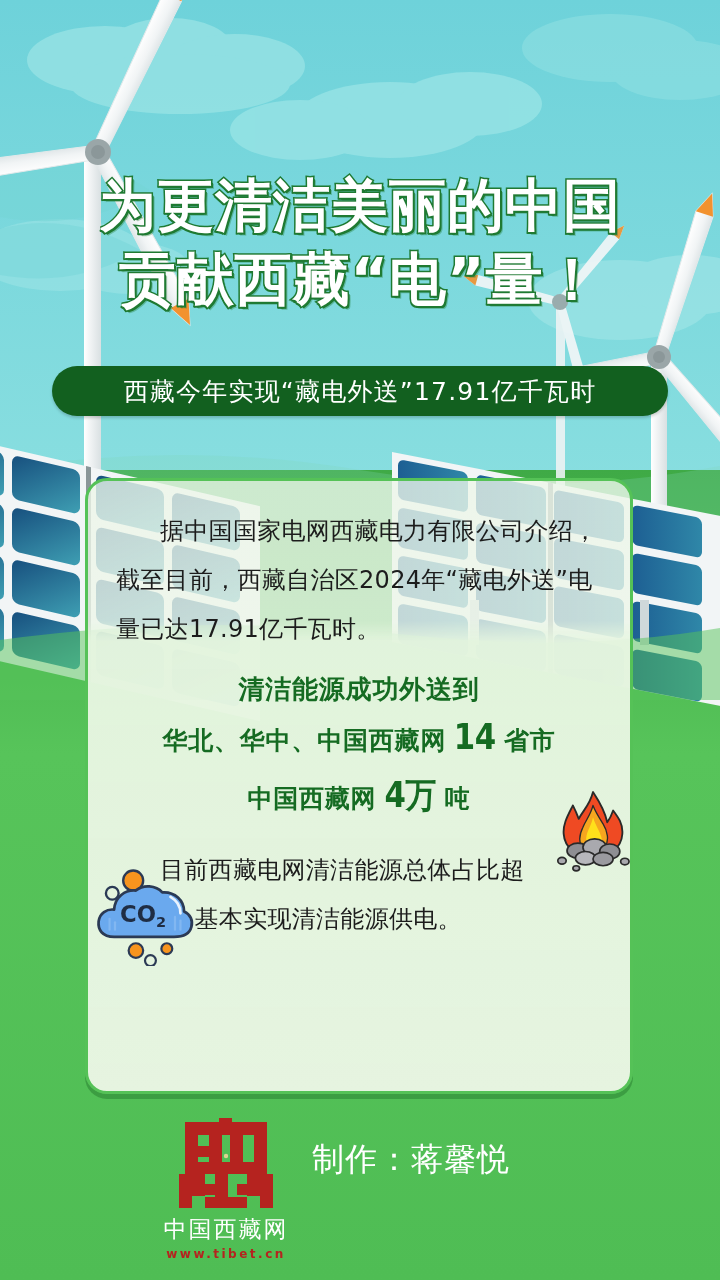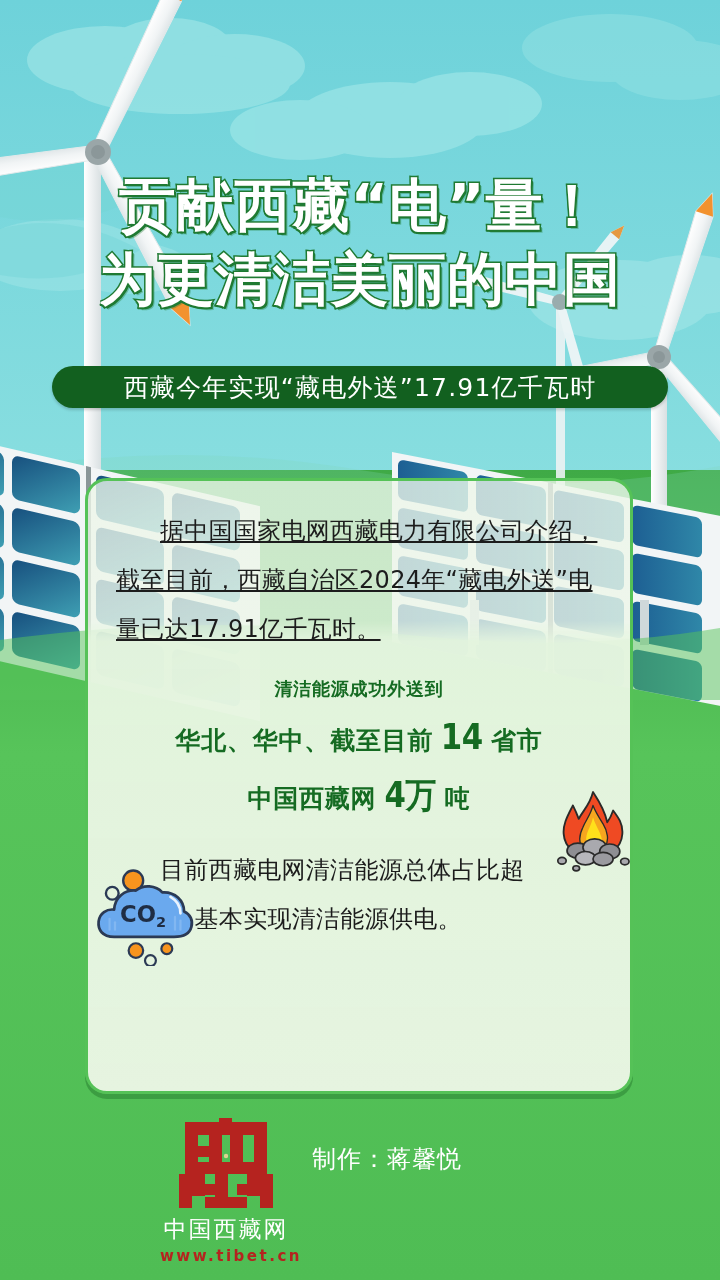--- a/index.html
+++ b/index.html
@@ -34,21 +34,21 @@
     text-shadow:
        2px 2px 0 #1f7a32,
       -1px 2px 0 #1f7a32,
        3px 3px 0 rgba(31,122,50,.35);
     white-space:nowrap;
   }
 
   
   .subtitle-pill {
     position:absolute; left:52px; top:366px;
-    width:616px; height:42px;
+    width:616px; height:50px;
     background:#12601f;
     border-radius:25px;
     display:flex; align-items:center; justify-content:center;
     z-index:25;
     box-shadow:0 2px 3px rgba(0,0,0,.18);
   }
   .subtitle-pill span {
     color:#ffffff;
     font-size:25px;
     letter-spacing:1.2px;
@@ -73,26 +73,25 @@
   }
   .card-inner { position:relative; width:100%; height:100%; padding:26px 28px 0 28px; }
 
   .intro {
     color:#1c1c1c;
     font-size:24px;
     line-height:49px;
     text-indent:44px;
     letter-spacing:.3px;
     font-family:"DejaVu Sans","Liberation Sans",sans-serif;
-    text-decoration:underline;
   }
 
   .stats { margin-top:14px; text-align:center; }
   .stats-head {
-    color:#156b22; font-weight:bold; font-size:18px;
+    color:#156b22; font-weight:bold; font-size:26px;
     letter-spacing:.8px; line-height:42px;
     font-family:"DejaVu Sans","Liberation Sans",sans-serif;
   }
   .stat-row {
     color:#156b22; font-weight:bold; font-size:25px;
     letter-spacing:.8px; line-height:54px;
     white-space:nowrap;
     font-family:"DejaVu Sans","Liberation Sans",sans-serif;
   }
   .big {
@@ -122,26 +121,26 @@
 
   
   .footer { position:absolute; left:0; top:1100px; width:720px; height:180px; z-index:30; }
   .logo-wrap { position:absolute; left:160px; top:18px; width:132px; text-align:center; }
   .logo-mark { width:110px; height:94px; margin:0 auto; display:block; }
   .logo-cn {
     color:#ffffff; font-size:23px; letter-spacing:2px; margin-top:2px;
     font-family:"DejaVu Sans","Liberation Sans",sans-serif;
   }
   .logo-url {
-    color:#b5231f; font-size:15px; font-weight:bold; letter-spacing:2.5px; margin-top:2px;
+    color:#b5231f; font-size:12px; font-weight:bold; letter-spacing:2.5px; margin-top:2px;
     font-family:"DejaVu Sans","Liberation Sans",sans-serif;
   }
   .credits { position:absolute; left:312px; top:36px; }
   .credit-line {
-    color:#ffffff; font-size:24px; line-height:46px; letter-spacing:1px;
+    color:#ffffff; font-size:32px; line-height:46px; letter-spacing:1px;
     font-family:"DejaVu Sans","Liberation Sans",sans-serif;
   }
 </style>
 </head>
 <body>
 
 <div class="poster">
 
   <div class="bg-art">
     <svg class="bg-svg" width="720" height="1280" viewBox="0 0 720 1280">
@@ -321,38 +320,38 @@
           <rect x="470" y="600" width="9" height="45" fill="#cfd8da"></rect>
           <rect x="640" y="600" width="9" height="45" fill="#cfd8da"></rect>
         </g>
 
         <path d="M0,640 Q200,612 420,636 Q580,652 720,628 L720,700 L0,700 Z" fill="#55c45a" opacity=".5"></path>
       </g>
     </svg>
   </div>
 
   <div class="title-block">
+    <div class="title-line">为更清洁美丽的中国</div>
     <div class="title-line">贡献西藏“电”量！</div>
-    <div class="title-line">为更清洁美丽的中国</div>
   </div>
 
   <div class="subtitle-pill">
     <span>西藏今年实现“藏电外送”17.91亿千瓦时</span>
   </div>
 
   <div class="card">
     <div class="card-inner">
 
       <p class="intro">据中国国家电网西藏电力有限公司介绍，截至目前，西藏自治区2024年“藏电外送”电量已达17.91亿千瓦时。</p>
 
       <div class="stats">
         <div class="stats-head">清洁能源成功外送到</div>
 
         <div class="stat-row">
-          <span>华北、华中、截至目前</span><span class="big">14</span><span>省市</span>
+          <span>华北、华中、中国西藏网</span><span class="big">14</span><span>省市</span>
         </div>
 
 
 
 
         <div class="stat-row">
           <span>中国西藏网</span><span class="big">4万</span><span>吨</span>
         </div>
       </div>
 

